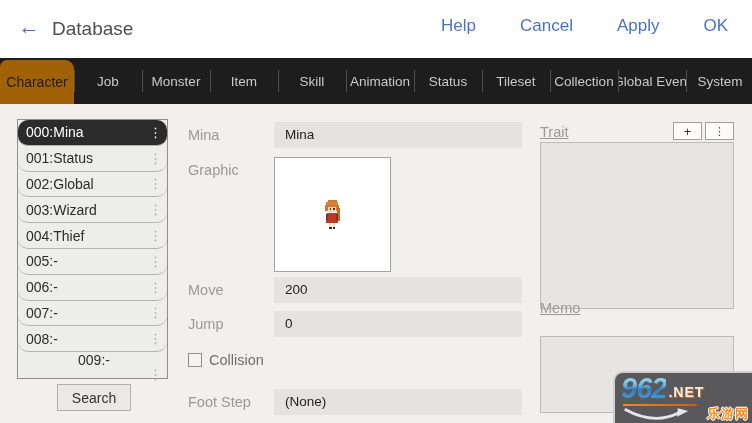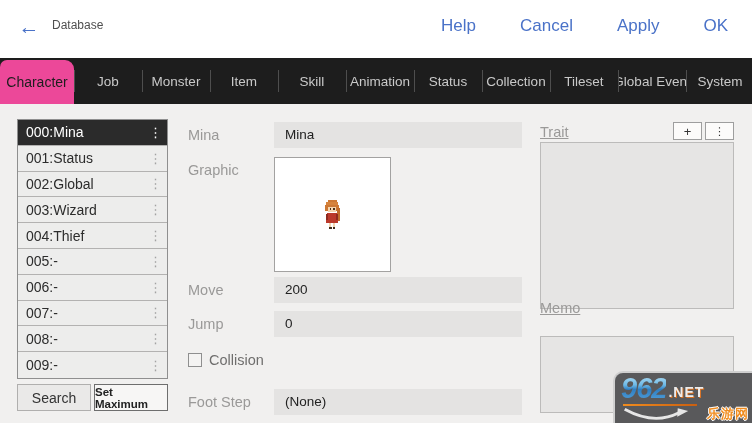--- a/index.html
+++ b/index.html
@@ -6,41 +6,41 @@
   html,body { background:#cfcfcf; }
   #app {
     position:relative; width:752px; height:423px; overflow:hidden;
     background:#f1f0ef; font-family:"Liberation Sans", sans-serif;
     -webkit-font-smoothing:antialiased;
   }
   
   .topbar { position:absolute; left:0; top:0; width:752px; height:58px; background:#ffffff; }
   .back { position:absolute; left:16px; top:14px; width:26px; height:26px;
           color:#4a72c8; font-size:21px; line-height:26px; text-align:center; cursor:pointer; }
-  .title { position:absolute; left:52px; top:18px; font-size:12px; color:#4f4f4f; }
+  .title { position:absolute; left:52px; top:18px; font-size:19px; color:#4f4f4f; }
   .actions { position:absolute; right:24px; top:0; height:51px; display:flex; align-items:center; gap:44px; }
   .actions .act { color:#4a72c8; font-size:17px; cursor:pointer; }
   
   .tabbar { position:absolute; left:0; top:58px; width:752px; height:46px; background:#1d1d1d;
             display:flex; align-items:stretch; }
   .tab { position:relative; flex:0 0 68px; display:flex; align-items:center; justify-content:center;
          color:#c9c9c9; font-size:13.5px; white-space:nowrap; overflow:hidden; cursor:pointer; }
   .tab:not(.active):not(:first-child)::before {
          content:""; position:absolute; left:0; top:12px; width:1px; height:22px; background:#4e4e4e; }
-  .tab.active { flex:0 0 74px; background:#ec4899; color:#1e1e1e; border-radius:7px 9px 0 0;
+  .tab.active { flex:0 0 74px; background:#a16207; color:#1e1e1e; border-radius:7px 9px 0 0;
                 margin-top:2px; font-size:14px; }
   
   .charlist { position:absolute; left:17px; top:119px; width:151px; border:1px solid #8f8f8f; background:#ededec; }
   .row { height:25.8px; display:flex; align-items:center; padding:0 5px 0 8px;
-         border-bottom:1px solid #b3b2b1; background:#ededec; font-size:14px; color:#2c2c2c; cursor:pointer; }
-  .row:last-child { border-bottom:none; }
+         border-bottom:1px solid #b3b2b1; background:#ededec; font-size:14px; color:#2c2c2c; cursor:pointer;border-radius:10px; }
+  .row:last-child { border-bottom:none;flex-direction:column; }
   .row .kebab { margin-left:auto; color:#a2a2a2; font-size:13px; line-height:1; cursor:pointer; }
   .row.selected { background:#2b2b2b; color:#ffffff; }
   .row.selected .kebab { color:#ffffff; }
-  .btn { position:absolute; display:flex; align-items:center; justify-content:center; cursor:pointer; }
+  .btn { position:absolute; display:flex; align-items:center; justify-content:center; cursor:pointer;margin-left:40px; }
   .btn-search { left:17px; top:384px; width:74px; height:27px; background:#eae9e8;
                 border:1px solid #b0afae; font-size:14px; color:#333; }
   .btn-setmax { left:94px; top:384px; width:74px; height:27px; background:#f7f6f5;
                 border:1px solid #6e6e6e; font-size:11.5px; font-weight:bold; color:#222; }
   
   .flabel { position:absolute; left:188px; color:#9a9998; font-size:14.5px; line-height:26px; }
   .ffield { position:absolute; left:274px; width:248px; height:26px; background:#e4e3e2;
             font-size:13.5px; color:#222; line-height:26px; padding-left:11px; cursor:text; }
   .gbox { position:absolute; left:274px; top:157px; width:117px; height:115px;
           background:#ffffff; border:1px solid #a3a2a1; cursor:pointer; }
@@ -106,24 +106,24 @@
       <div class="tab">
         <span>Skill</span>
       </div>
       <div class="tab">
         <span>Animation</span>
       </div>
       <div class="tab">
         <span>Status</span>
       </div>
       <div class="tab">
+        <span>Tileset</span>
+      </div>
+      <div class="tab">
         <span>Collection</span>
-      </div>
-      <div class="tab">
-        <span>Tileset</span>
       </div>
       <div class="tab">
         <span>Global Event</span>
       </div>
       <div class="tab">
         <span>System</span>
       </div>
     </div>
 
   <div class="charlist" id="charlist">
@@ -162,21 +162,20 @@
       <div class="row">
         <span>008:-</span>
         <span class="kebab">⋮</span>
       </div>
       <div class="row">
         <span>009:-</span>
         <span class="kebab">⋮</span>
       </div>
     </div>
   <div class="btn btn-search">Search</div>
-  <div class="btn btn-setmax">Set Maximum</div>
 
   <div class="flabel" style="top:122px;">Mina</div>
   <div class="ffield" style="top:122px;">Mina</div>
 
   <div class="flabel" style="top:160px;line-height:20px;">Graphic</div>
   <div class="gbox">
     <svg class="sprite" viewBox="0 0 16 24" xmlns="http://www.w3.org/2000/svg" shape-rendering="crispEdges">
       <rect x="5" y="2" width="6" height="1.5" fill="#cd7833"></rect>
       <rect x="4" y="3.5" width="8" height="2" fill="#d6833c"></rect>
       <rect x="3.5" y="5.5" width="9" height="3.5" fill="#cd7833"></rect>

